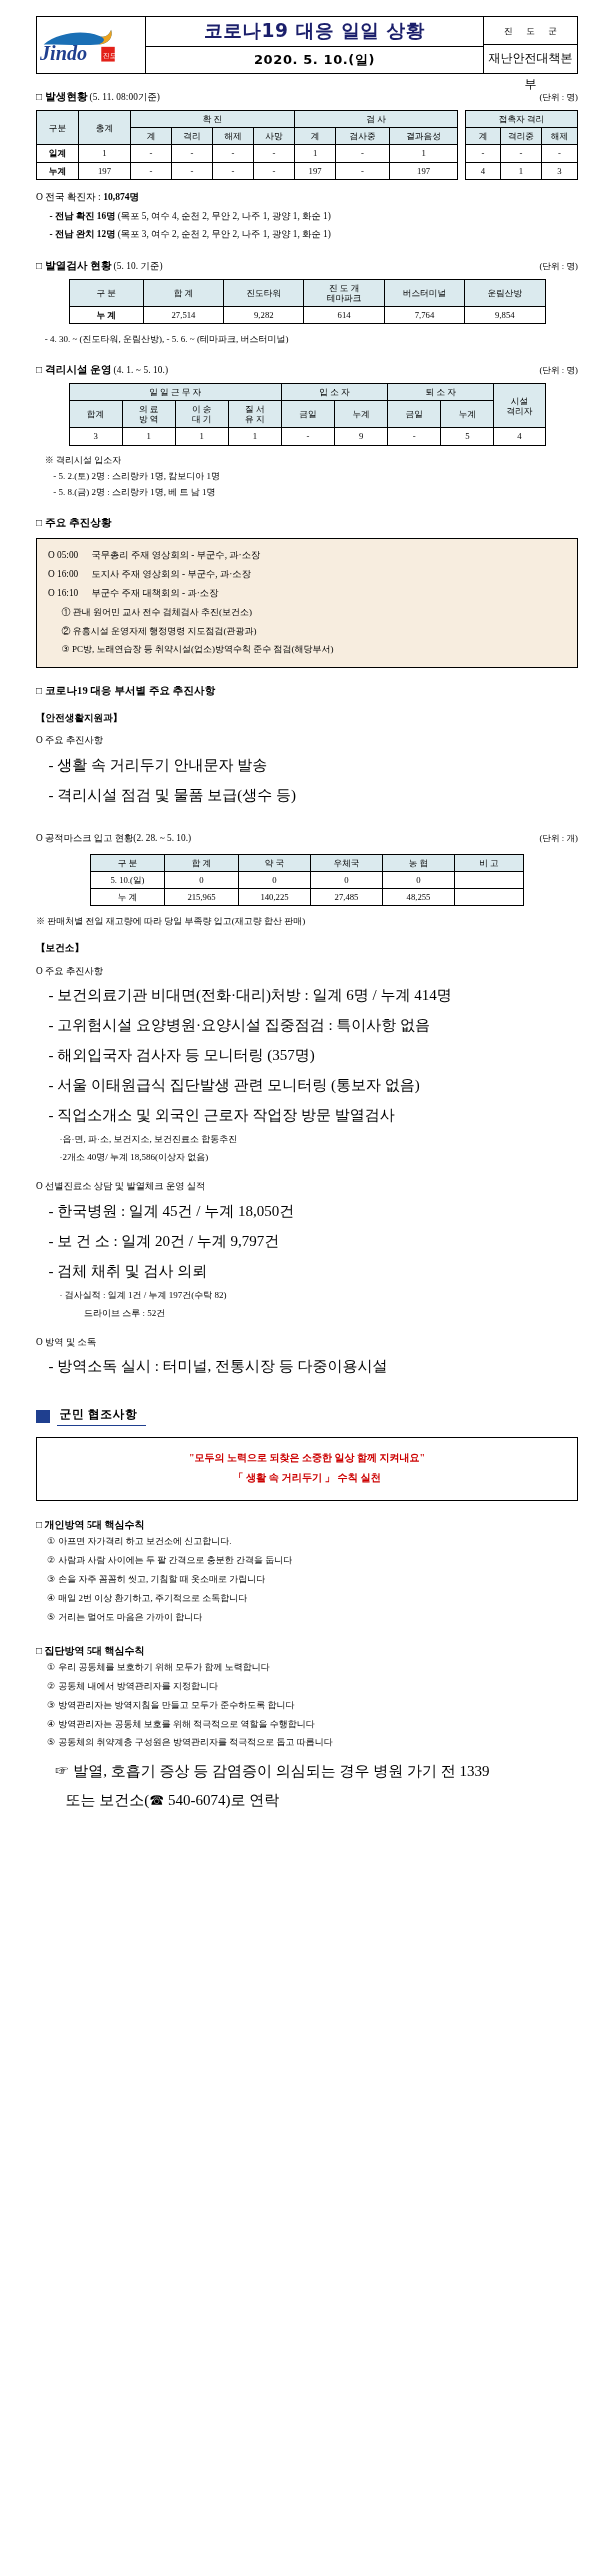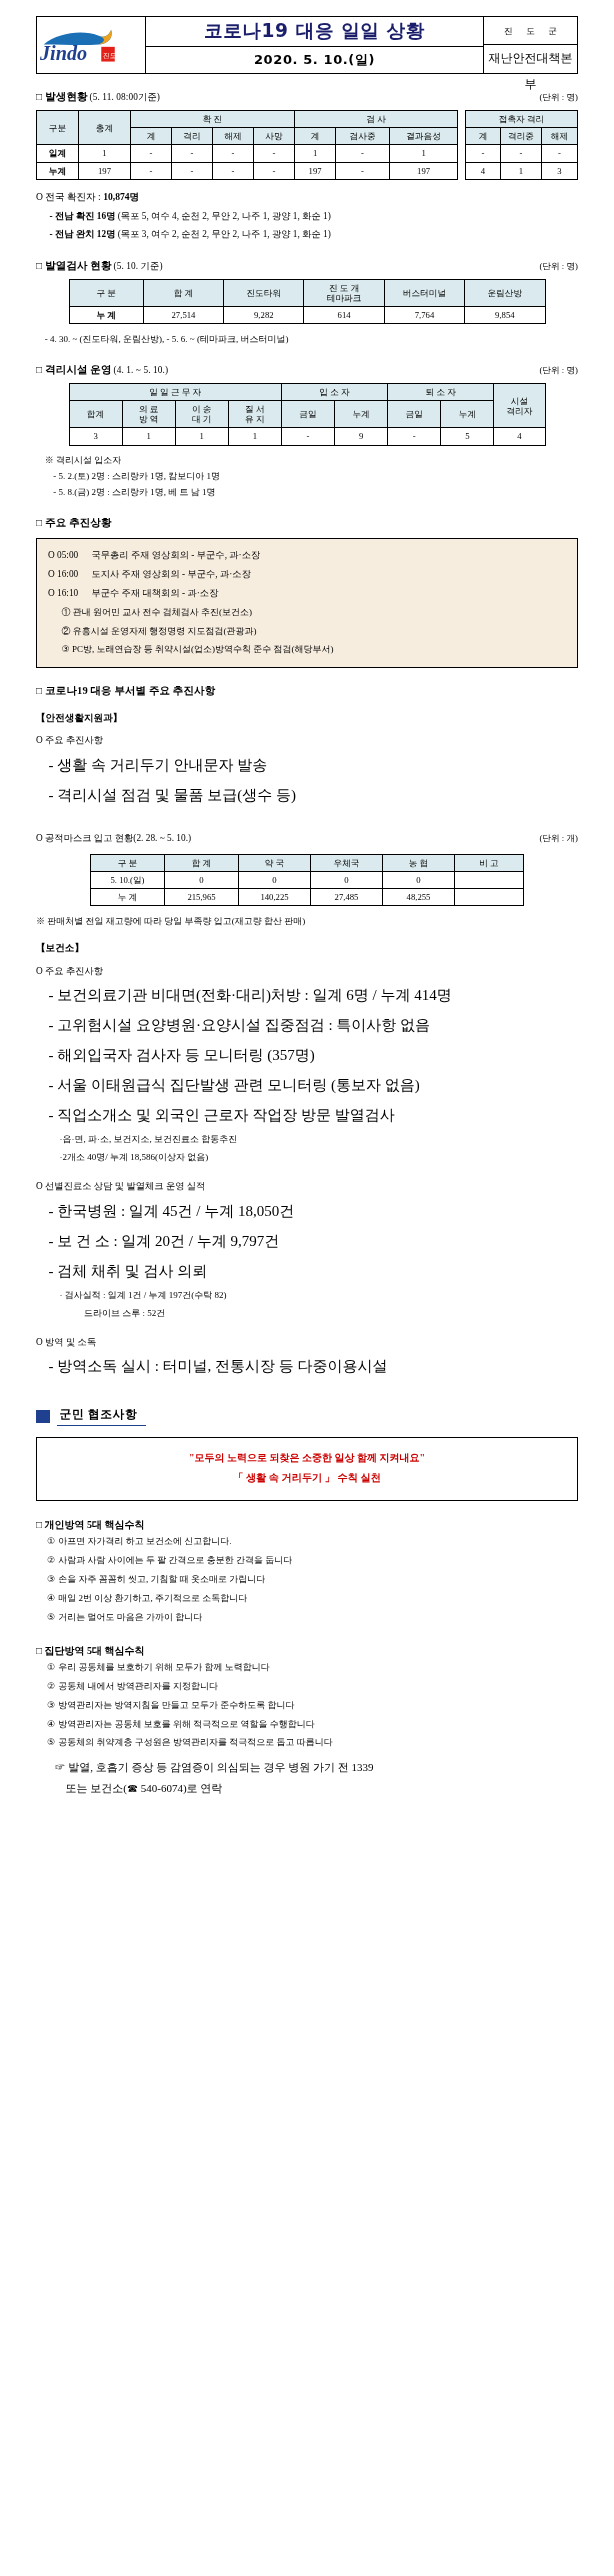--- a/index.html
+++ b/index.html
@@ -247,21 +247,21 @@
     margin-top: 17.3px;
   }
   .rule-item {
     font-size: 9px;
     padding-left: 11px;
     line-height: 2.1;
   }
   .rule-item .num { margin-right: 3.1px; }
 
   .footer-note {
-    font-size: 11px;
+    font-size: 15px;
     padding-left: 18.6px;
     line-height: 1.9;
     margin-top: 5px;
   }
   .footer-note .cont { padding-left: 11px; display:block; }
 </style>
 </head>
 <body>
 
 <div class="page">

